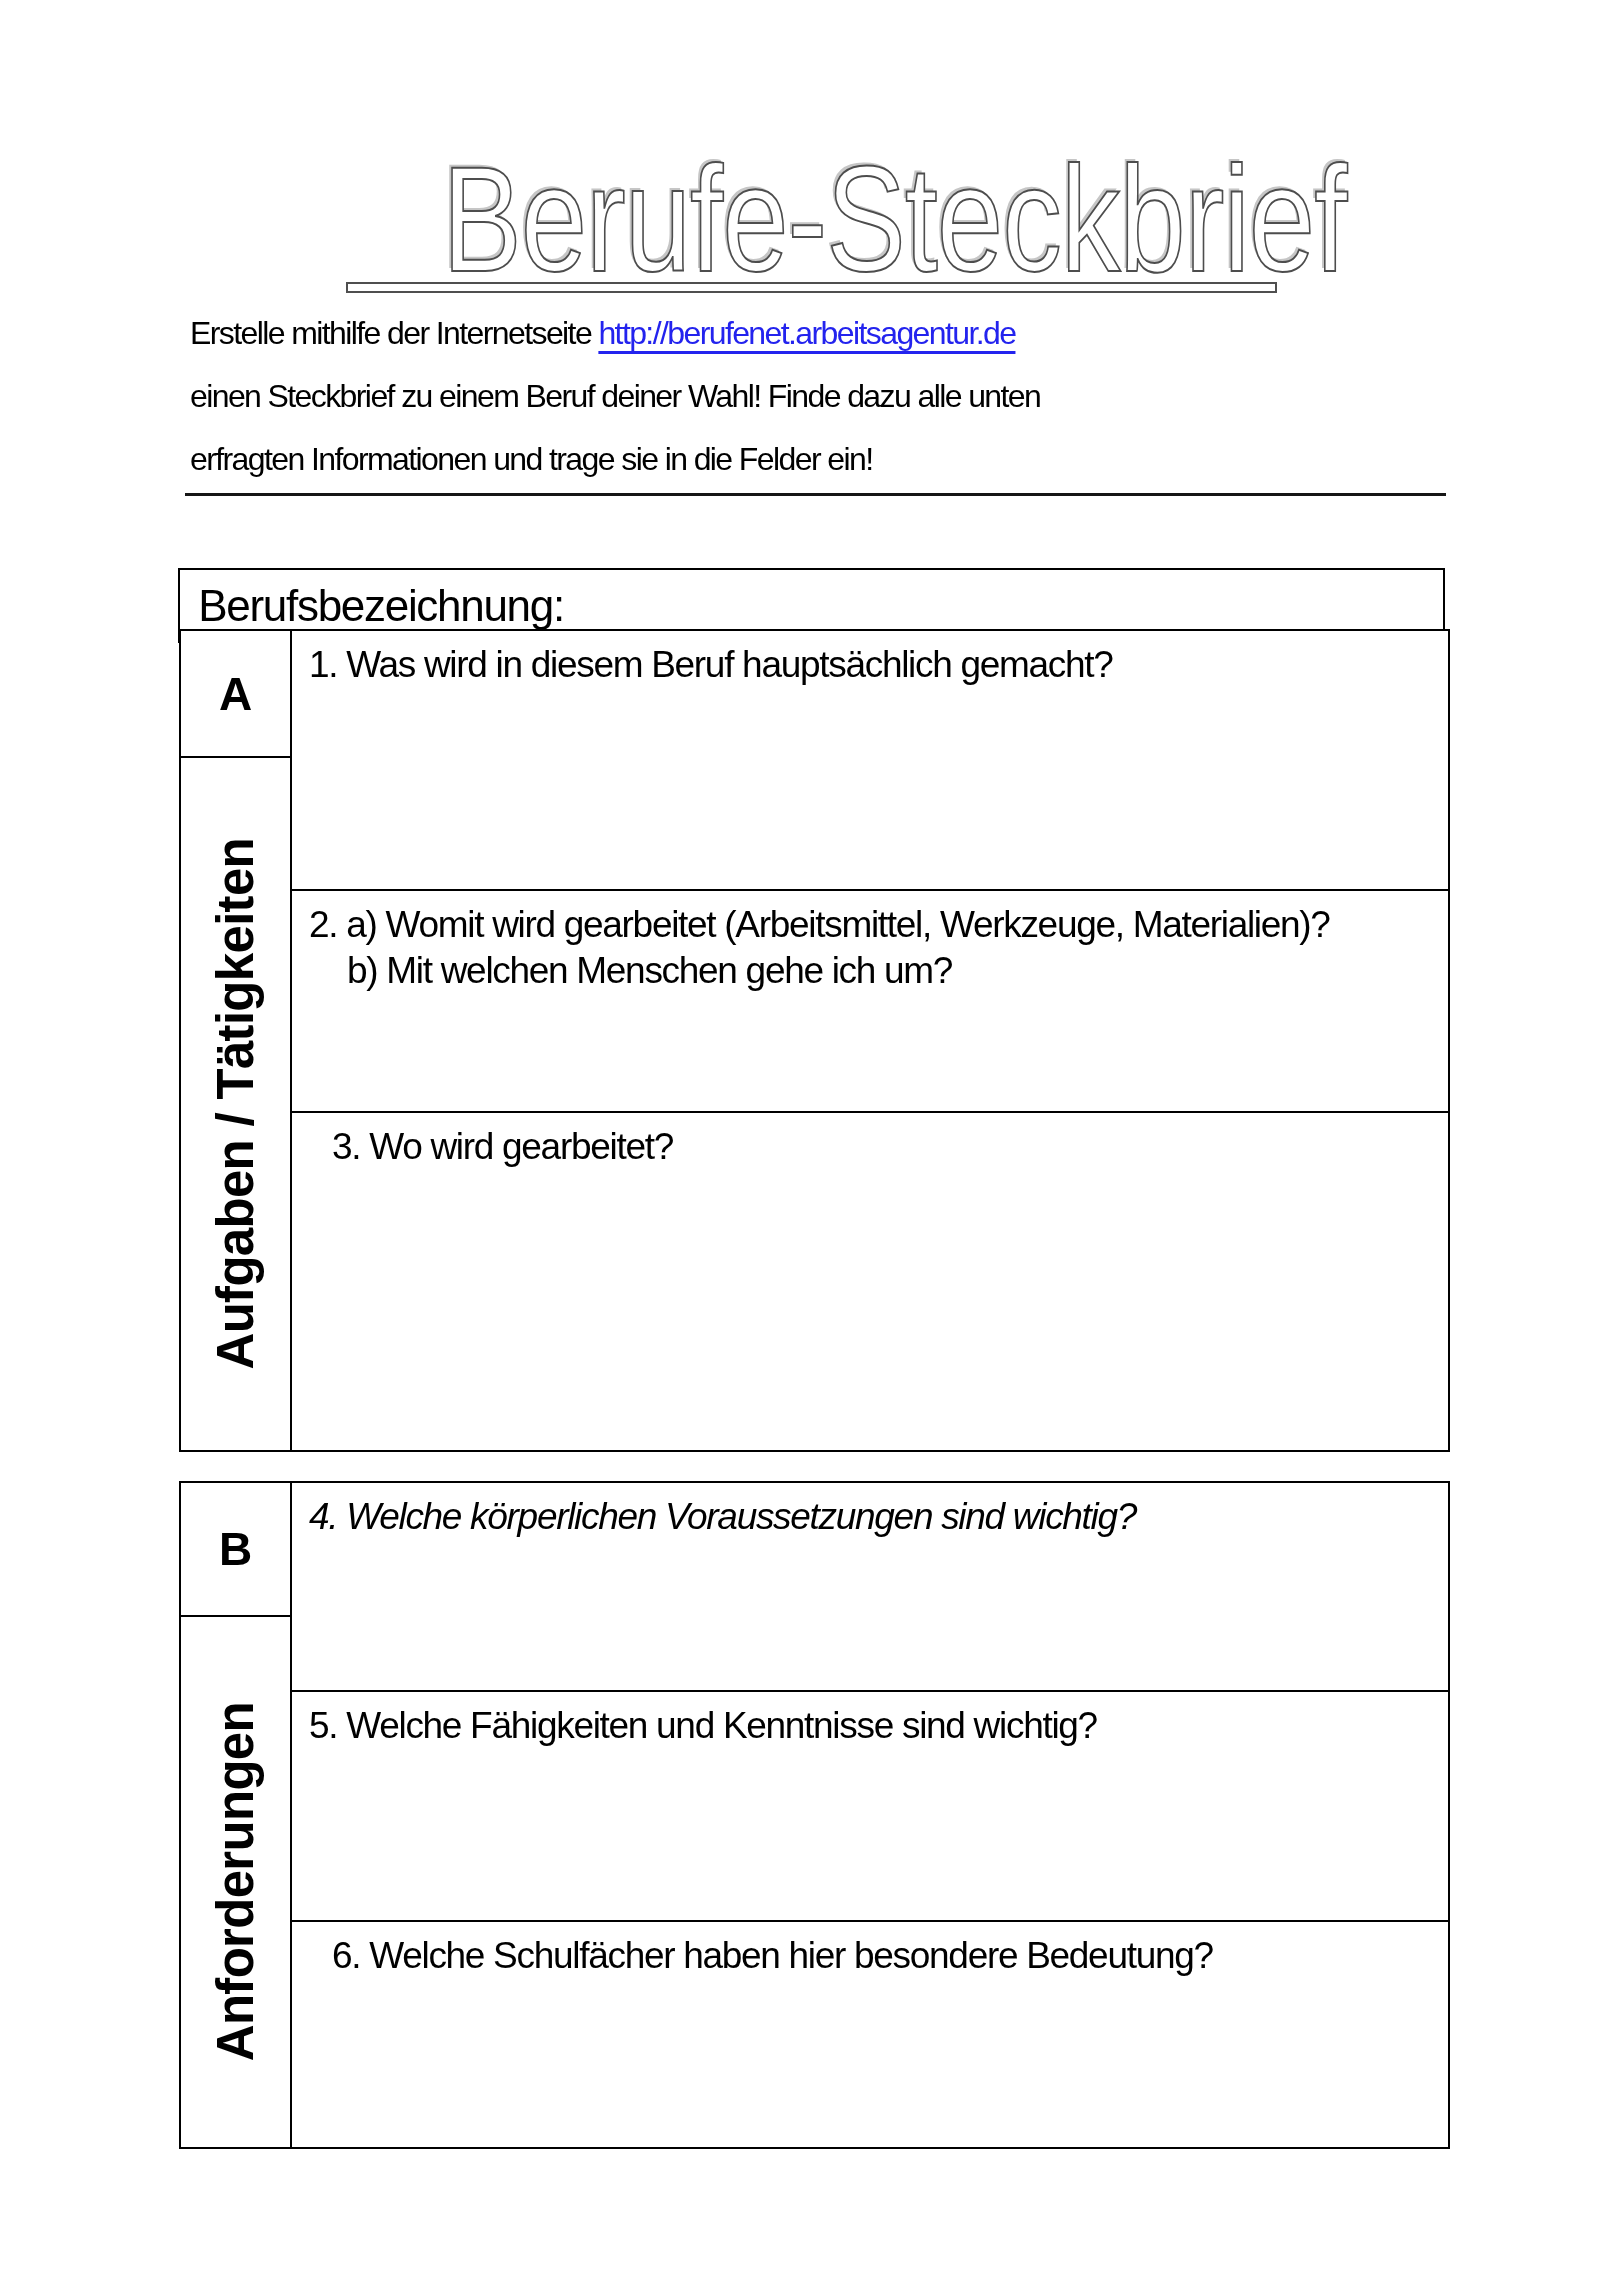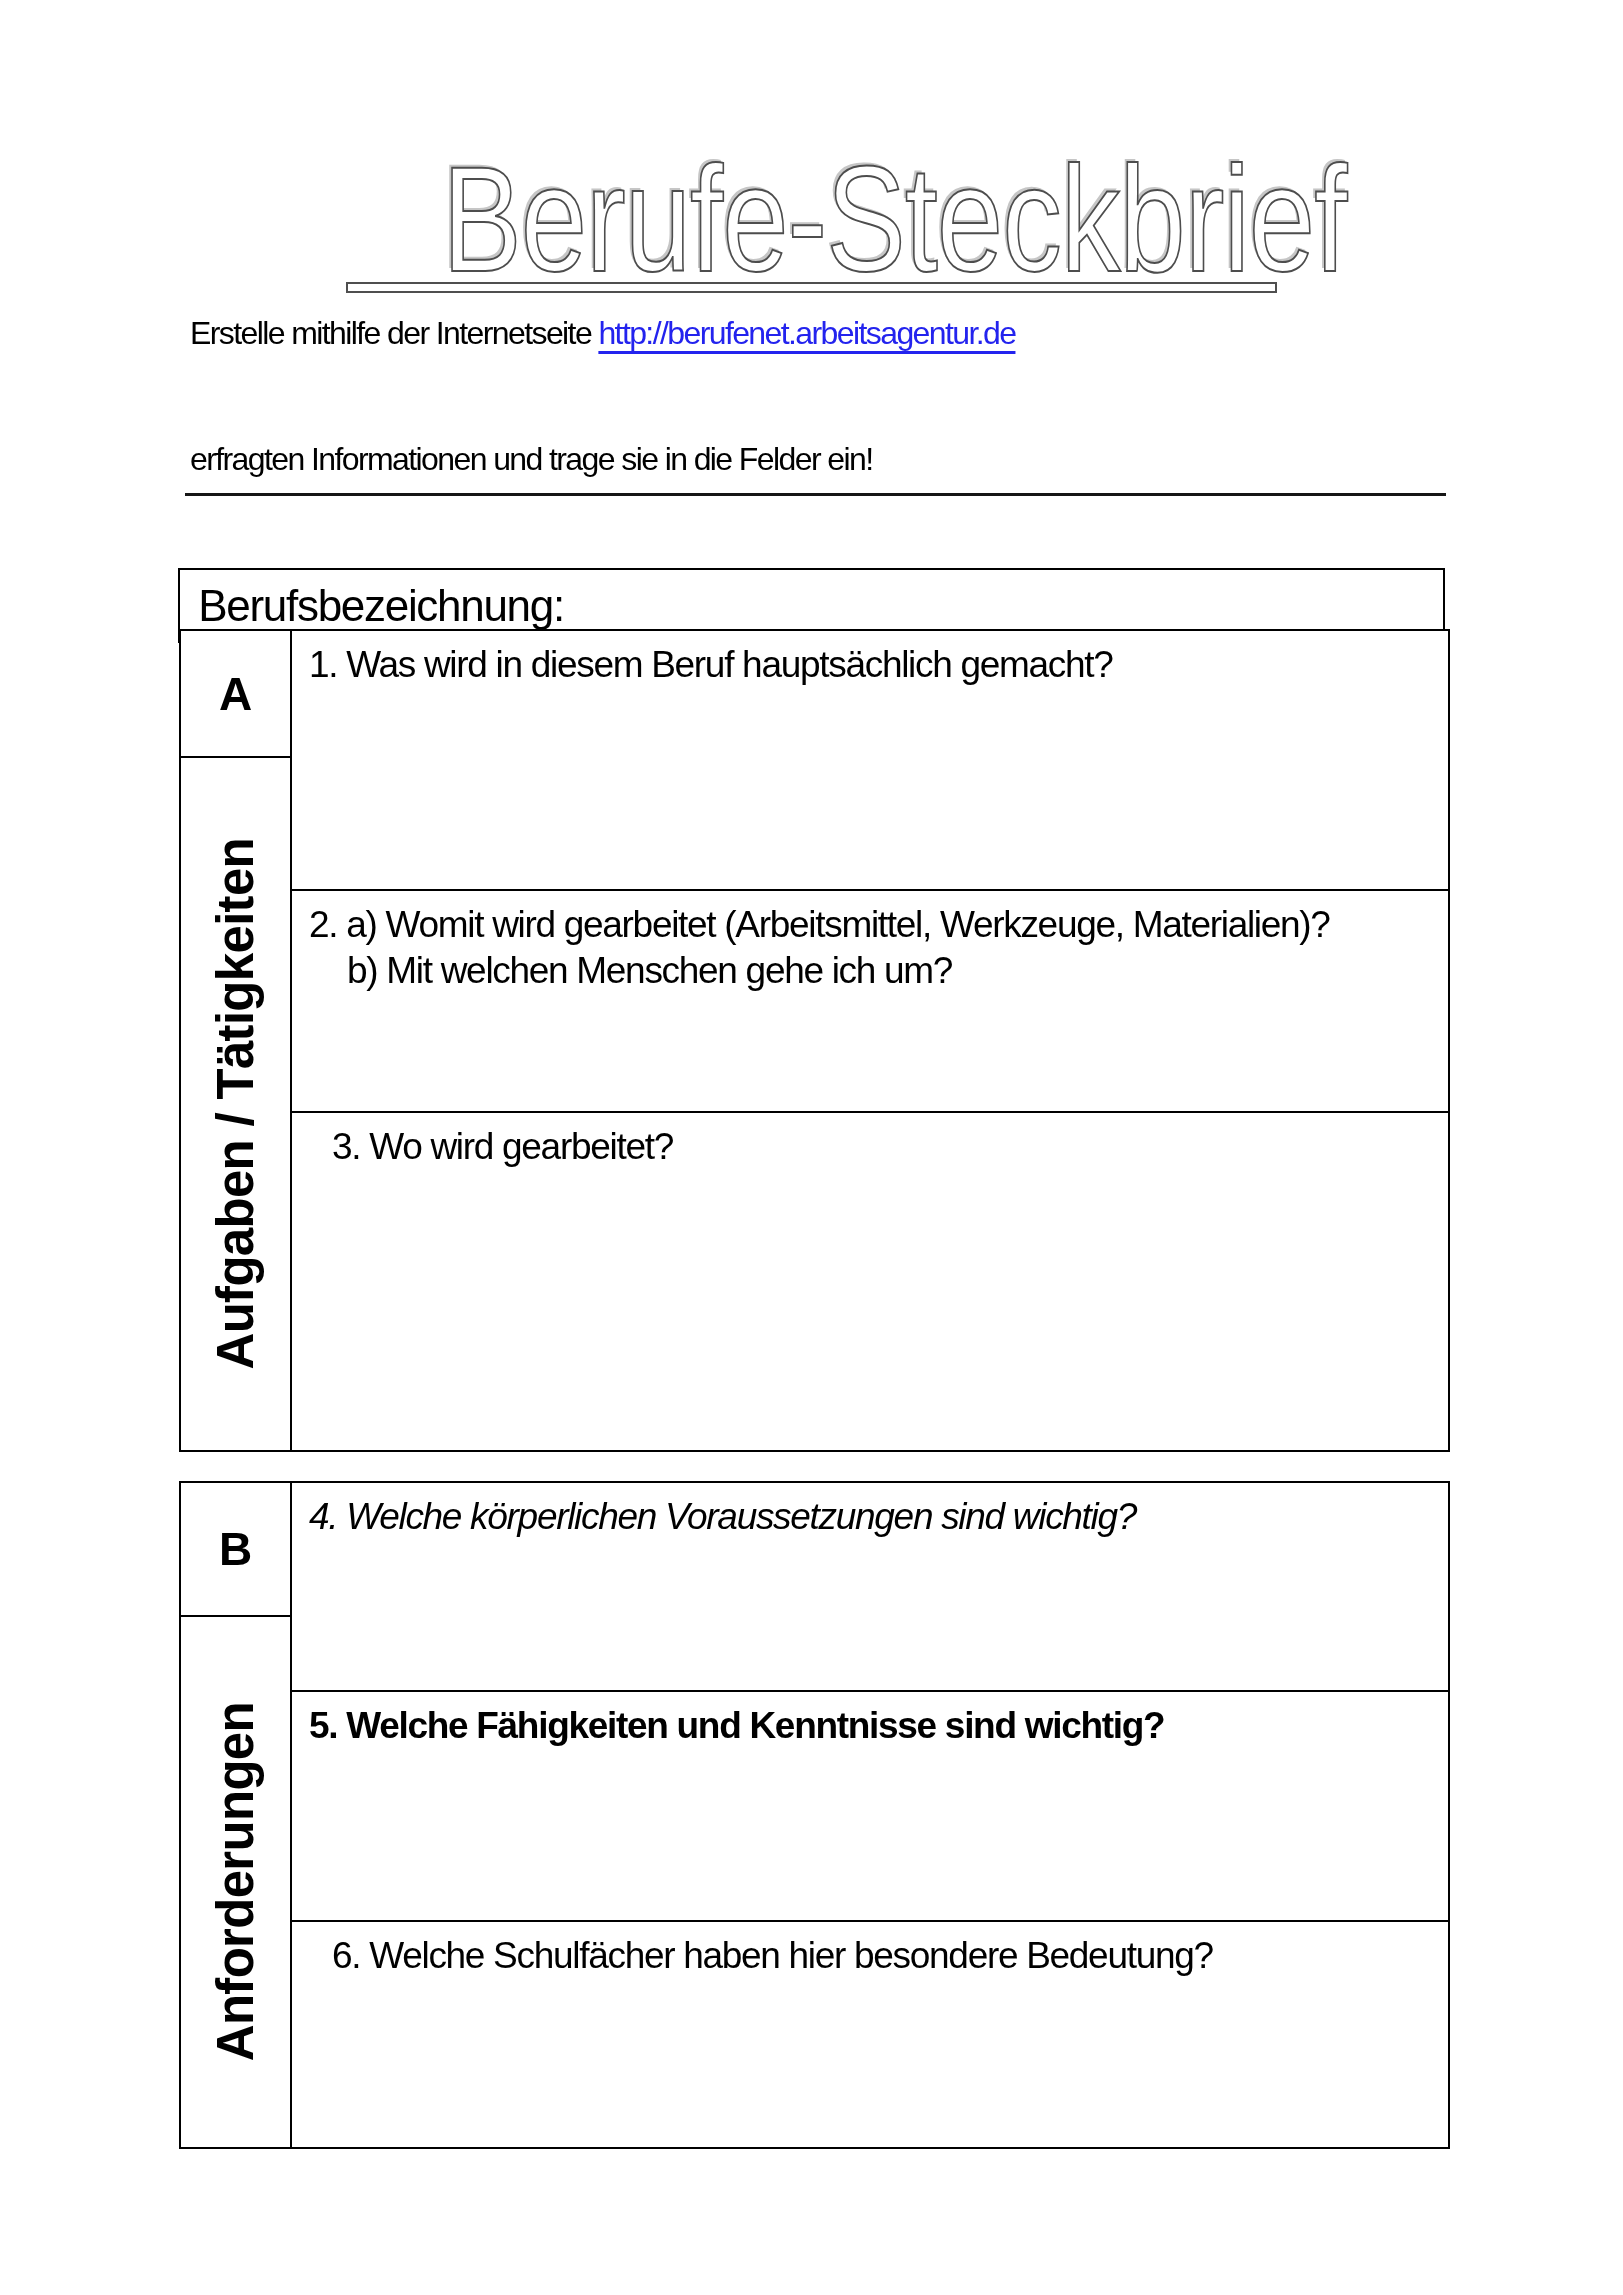--- a/index.html
+++ b/index.html
@@ -91,34 +91,34 @@
   .q-cell {
     border-bottom:2.6px solid #000;
     padding:10.5px 6.5px 0 17px;
     font-size:37px; line-height:46px; letter-spacing:-1.3px;
     white-space:nowrap; overflow:hidden;
   }
   .q-cell:last-child { border-bottom:none; flex:1;padding-left:40px; }
   .table-a .q-row-1 { height:260px; }
   .table-a .q-row-2 { height:222px; }
   .table-b .q-row-1 { height:209px;font-style:italic; }
-  .table-b .q-row-2 { height:230px;font-weight:bold; }
+  .table-b .q-row-2 { height:230px; }
   .q-line2 { display:block; padding-left:38px; }
 </style>
 </head>
 <body>
 
 <div class="title-wrap">
   <span class="title-text">Berufe-Steckbrief</span>
 </div>
 <div class="title-bar"></div>
 
 <div class="intro">
   <span>Erstelle mithilfe der Internetseite </span><a>http://berufenet.arbeitsagentur.de</a><br>
-  <br>
+  <span>einen Steckbrief zu einem Beruf deiner Wahl! Finde dazu alle unten</span><br>
   <span>erfragten Informationen und trage sie in die Felder ein!</span>
 </div>
 <div class="intro-rule"></div>
 
 <div class="job-box">
   <span>Berufsbezeichnung:</span>
 </div>
 
 <div class="wtable table-a">
   <div class="colL">

